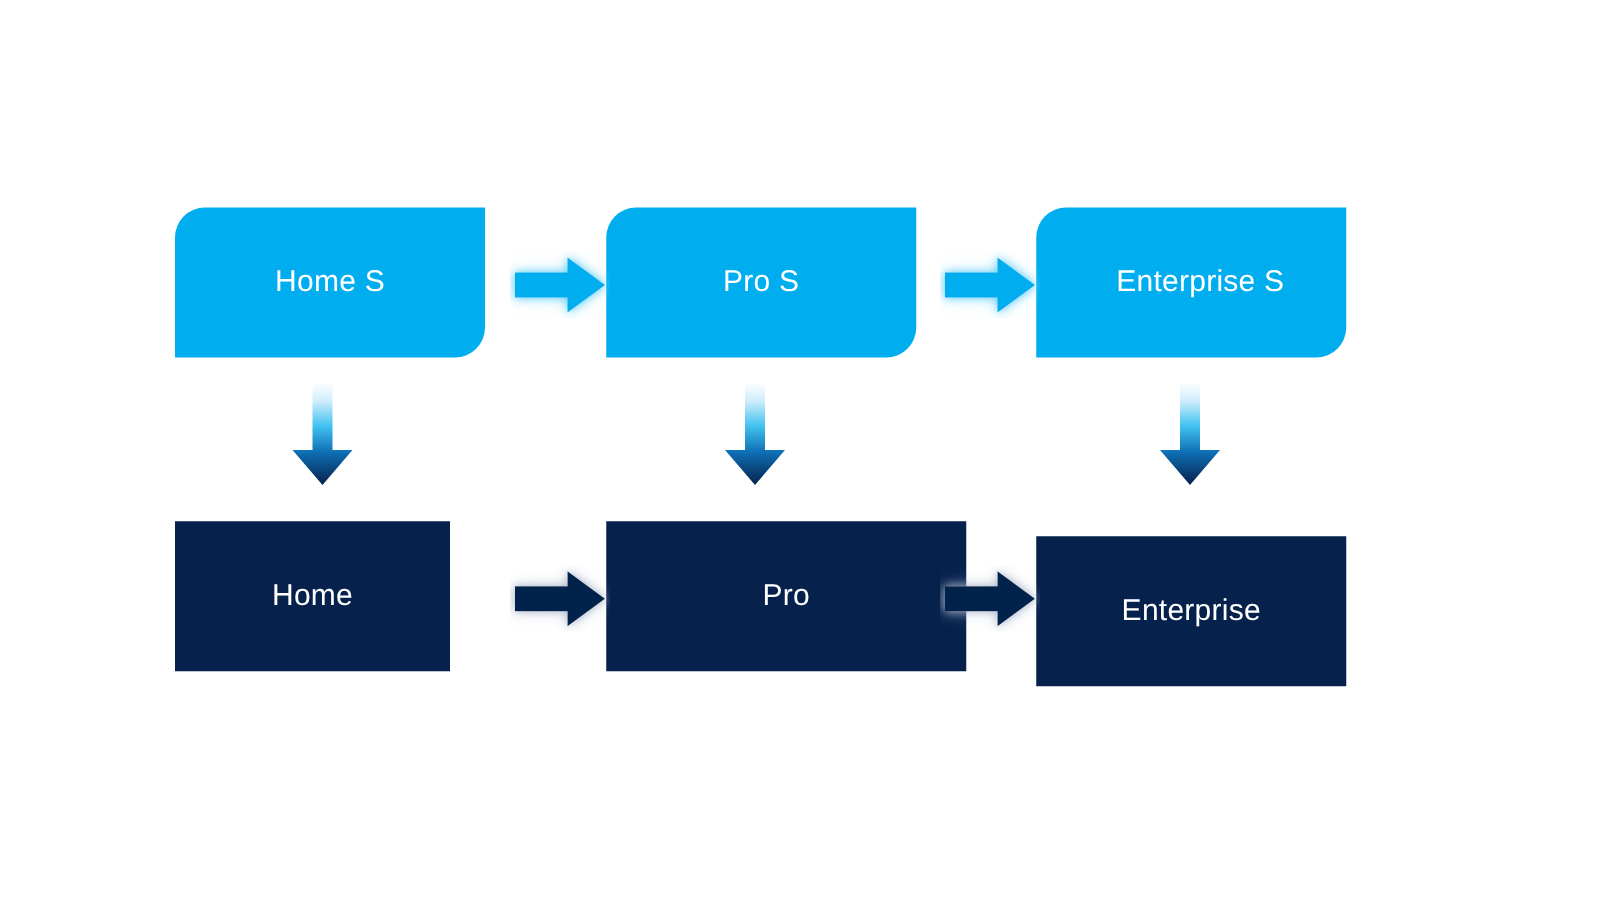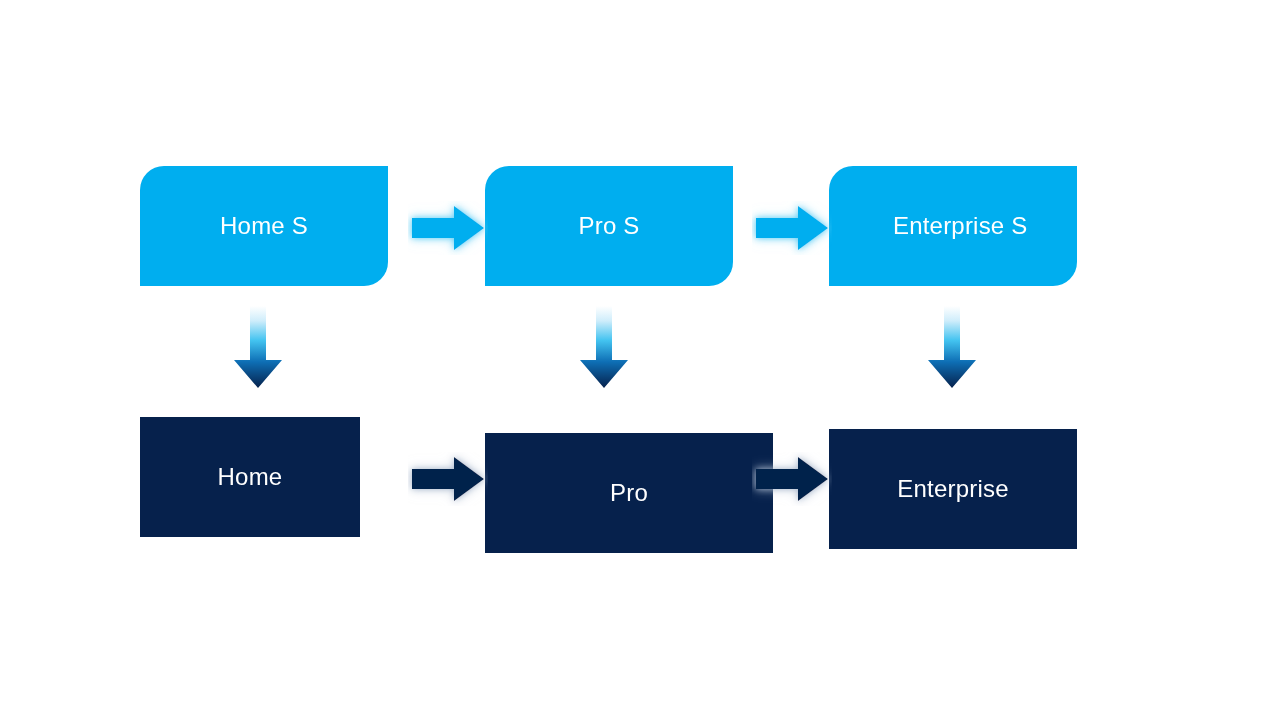--- a/index.html
+++ b/index.html
@@ -132,21 +132,21 @@
   <div class="arrow" style="left:926px; top:306px; width:52px; height:84px;">
     <svg width="52" height="84" viewBox="0 0 52 84">
       <path d="M18 0 H34 V54 H50 L26 82 L2 54 H18 Z" fill="url(#vgrad)"></path>
     </svg>
   </div>
 
   <div class="node tier-bottom" style="left:140px; top:417px; width:220px; height:120px;align-items:center;">
     <span class="node-label">Home</span>
   </div>
 
-  <div class="node tier-bottom" style="left:485px; top:417px; width:288px; height:120px;margin-top:16px;">
+  <div class="node tier-bottom" style="left:485px; top:417px; width:288px; height:120px;">
     <span class="node-label">Pro</span>
   </div>
 
   <div class="node tier-bottom" style="left:829px; top:429px; width:248px; height:120px;">
     <span class="node-label">Enterprise</span>
   </div>
 
   <div class="arrow" style="left:408px; top:452px; width:80px; height:54px;">
     <svg width="80" height="54" viewBox="0 0 80 54">
       <path d="M4 17 H46 V5 L76 27 L46 49 V37 H4 Z" fill="#06214C" filter="url(#glow-navy)"></path>

